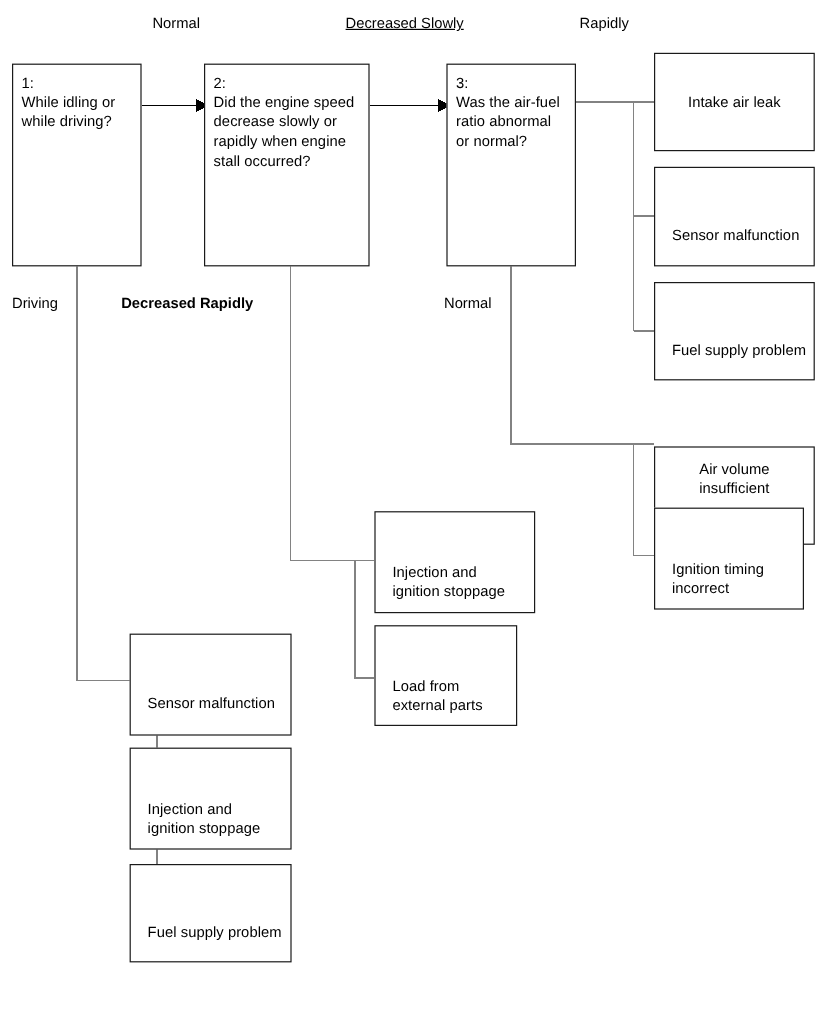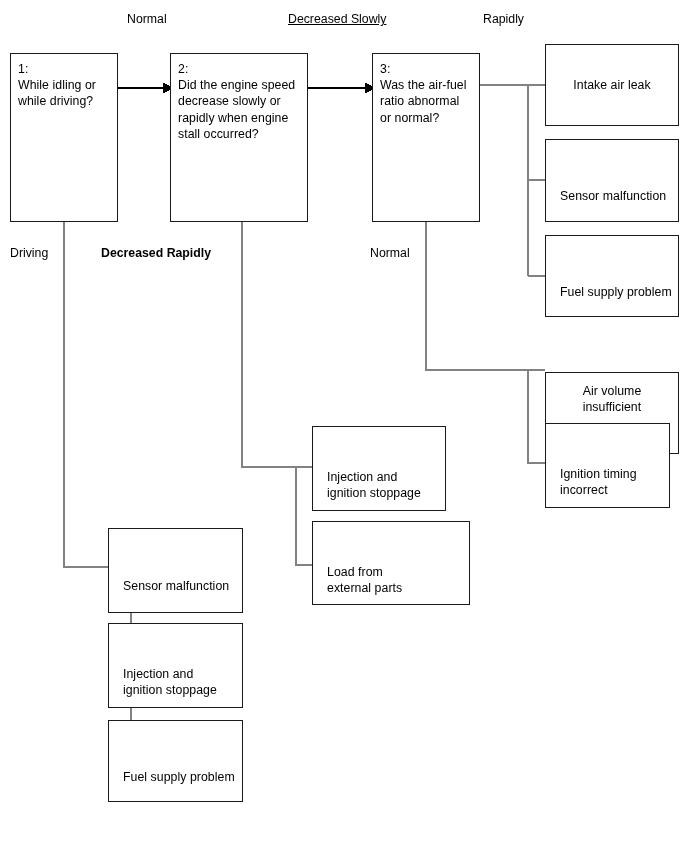--- a/index.html
+++ b/index.html
@@ -163,21 +163,21 @@
   <div class="node term-top term-left" style="left:545px; top:423px; width:125px; height:85px;">
     <span class="node-text">Ignition timing
 incorrect</span>
   </div>
 
   <div class="node term-top term-left" style="left:312px; top:426px; width:134px; height:85px;">
     <span class="node-text">Injection and
 ignition stoppage</span>
   </div>
 
-  <div class="node term-top term-left" style="left:312px; top:521px; width:158px; height:84px;">
+  <div class="node term-top term-left" style="left:312px; top:521px; width:119px; height:84px;">
     <span class="node-text">Load from
 external parts</span>
   </div>
 
   <div class="node term term-left" style="left:108px; top:528px; width:135px; height:85px;">
     <span class="node-text">Sensor malfunction</span>
   </div>
 
   <div class="node term-top term-left" style="left:108px; top:623px; width:135px; height:85px;">
     <span class="node-text">Injection and

